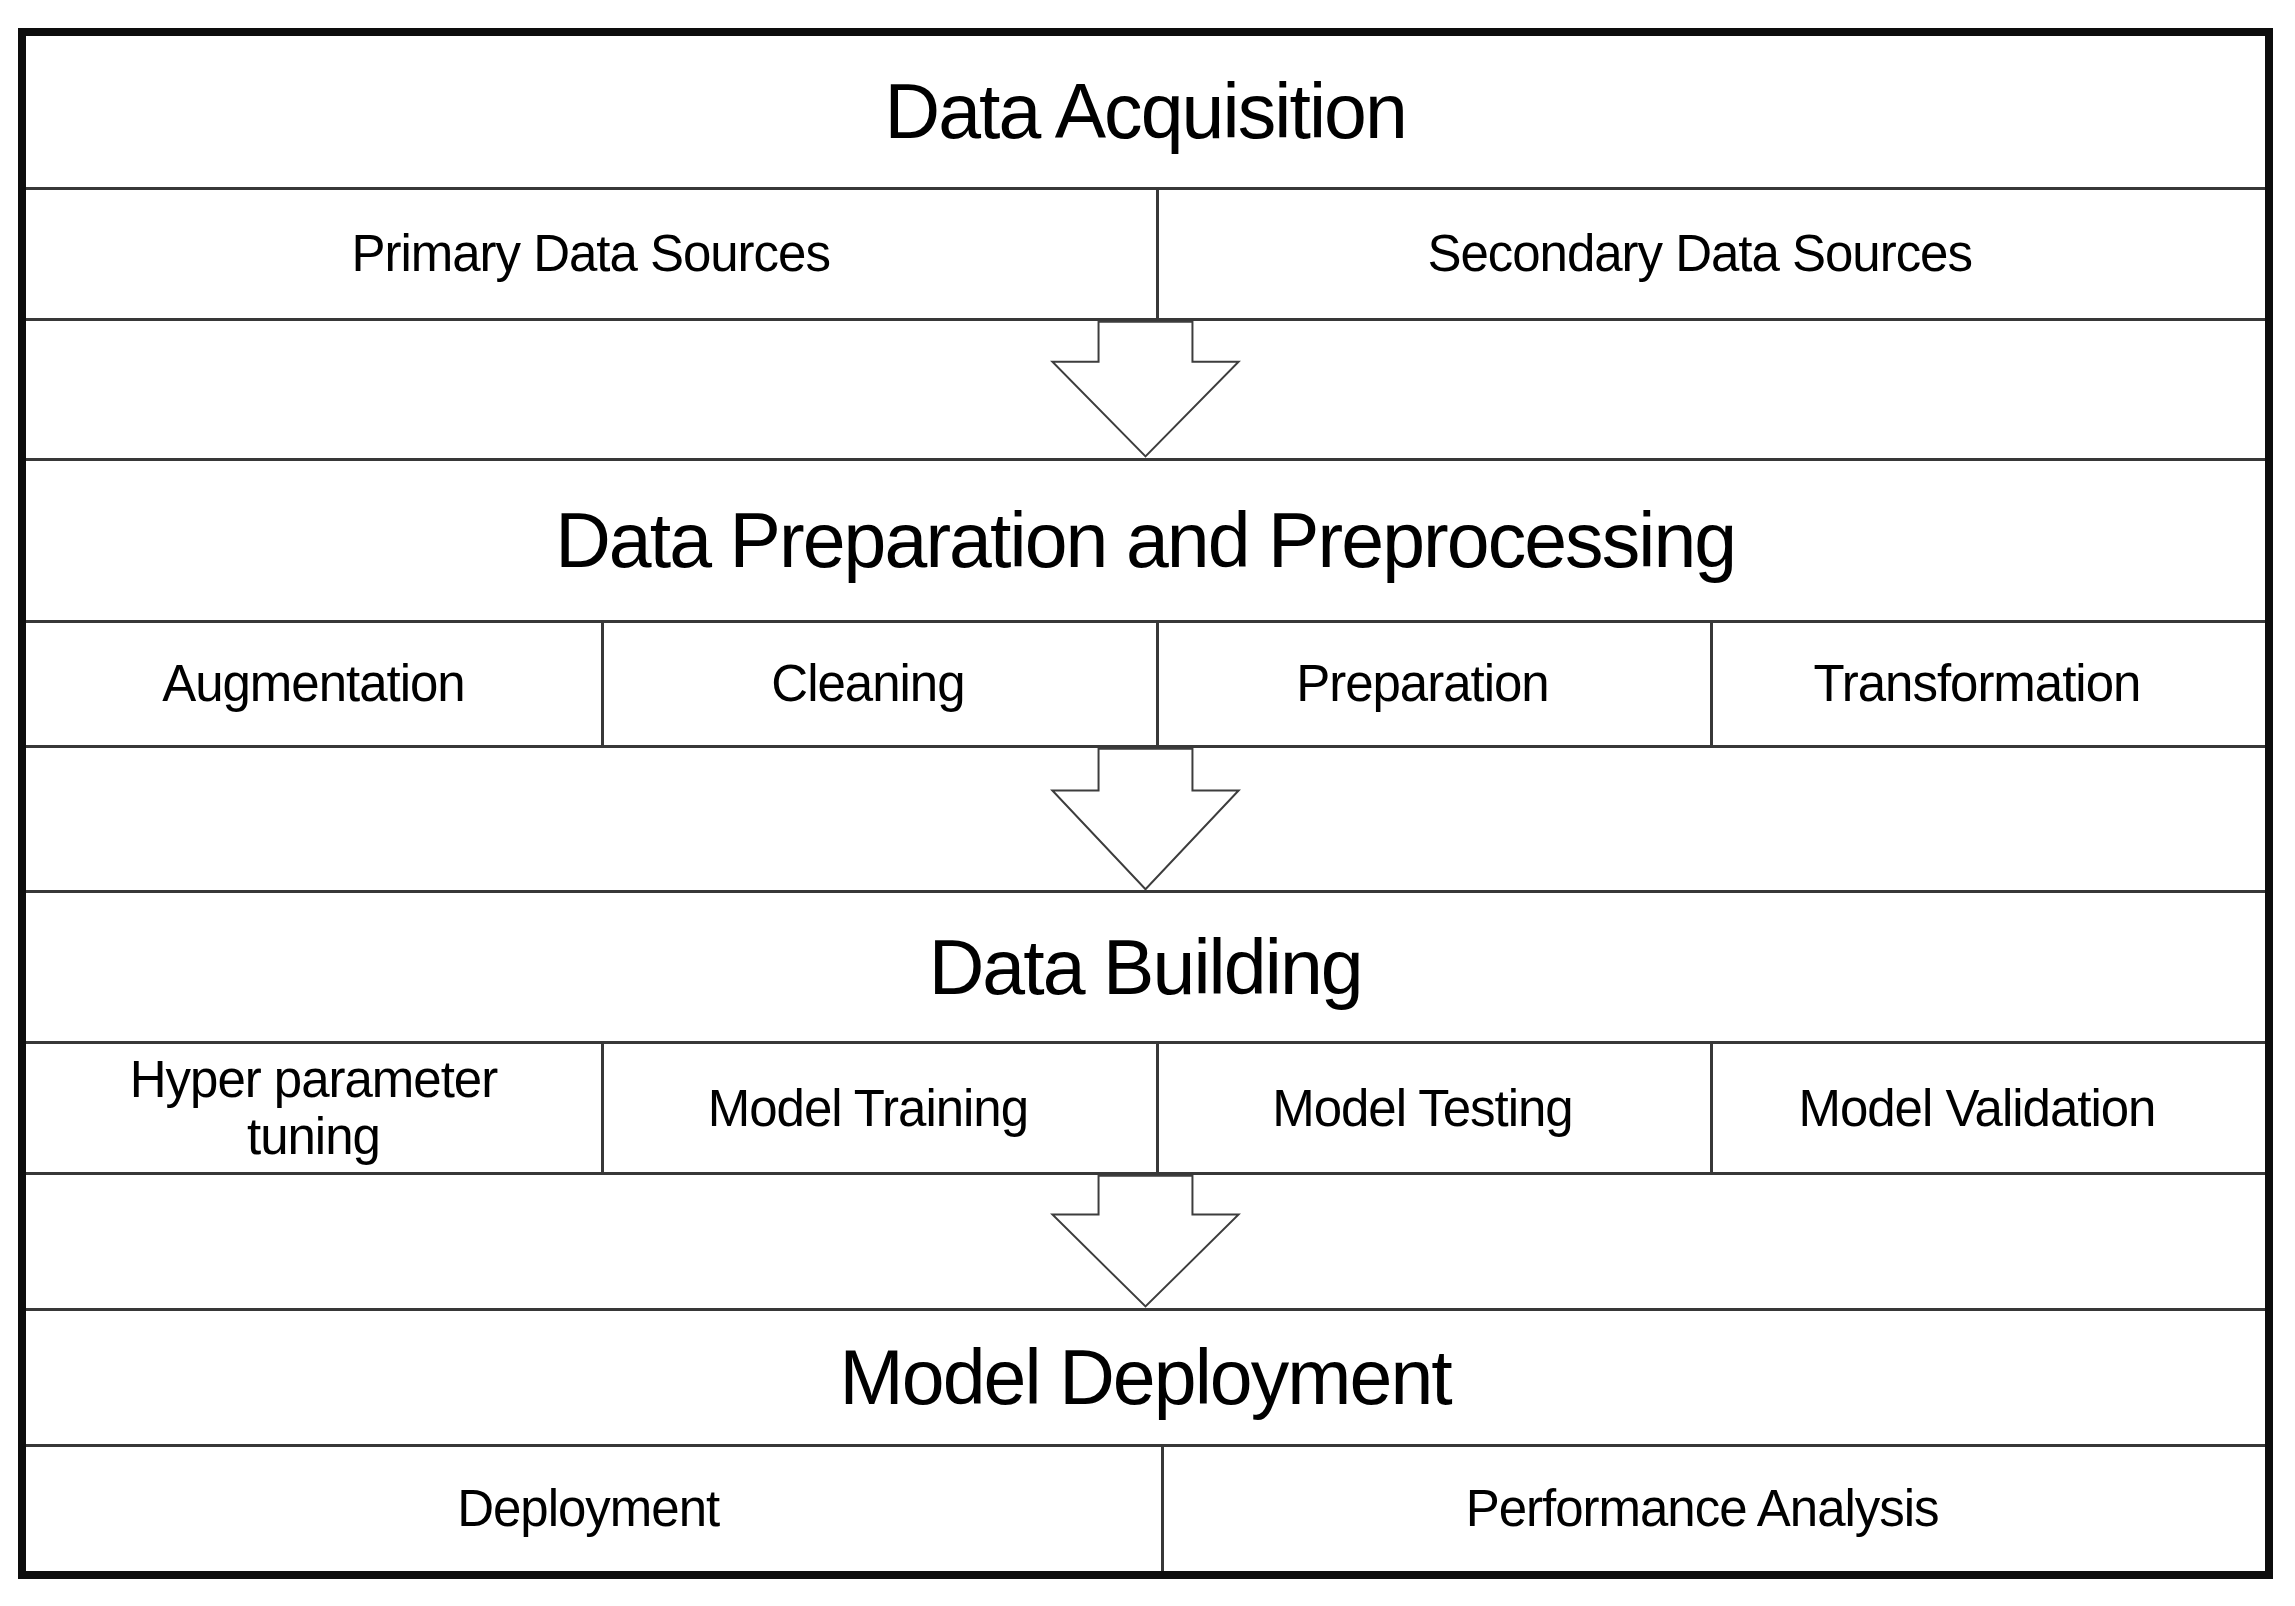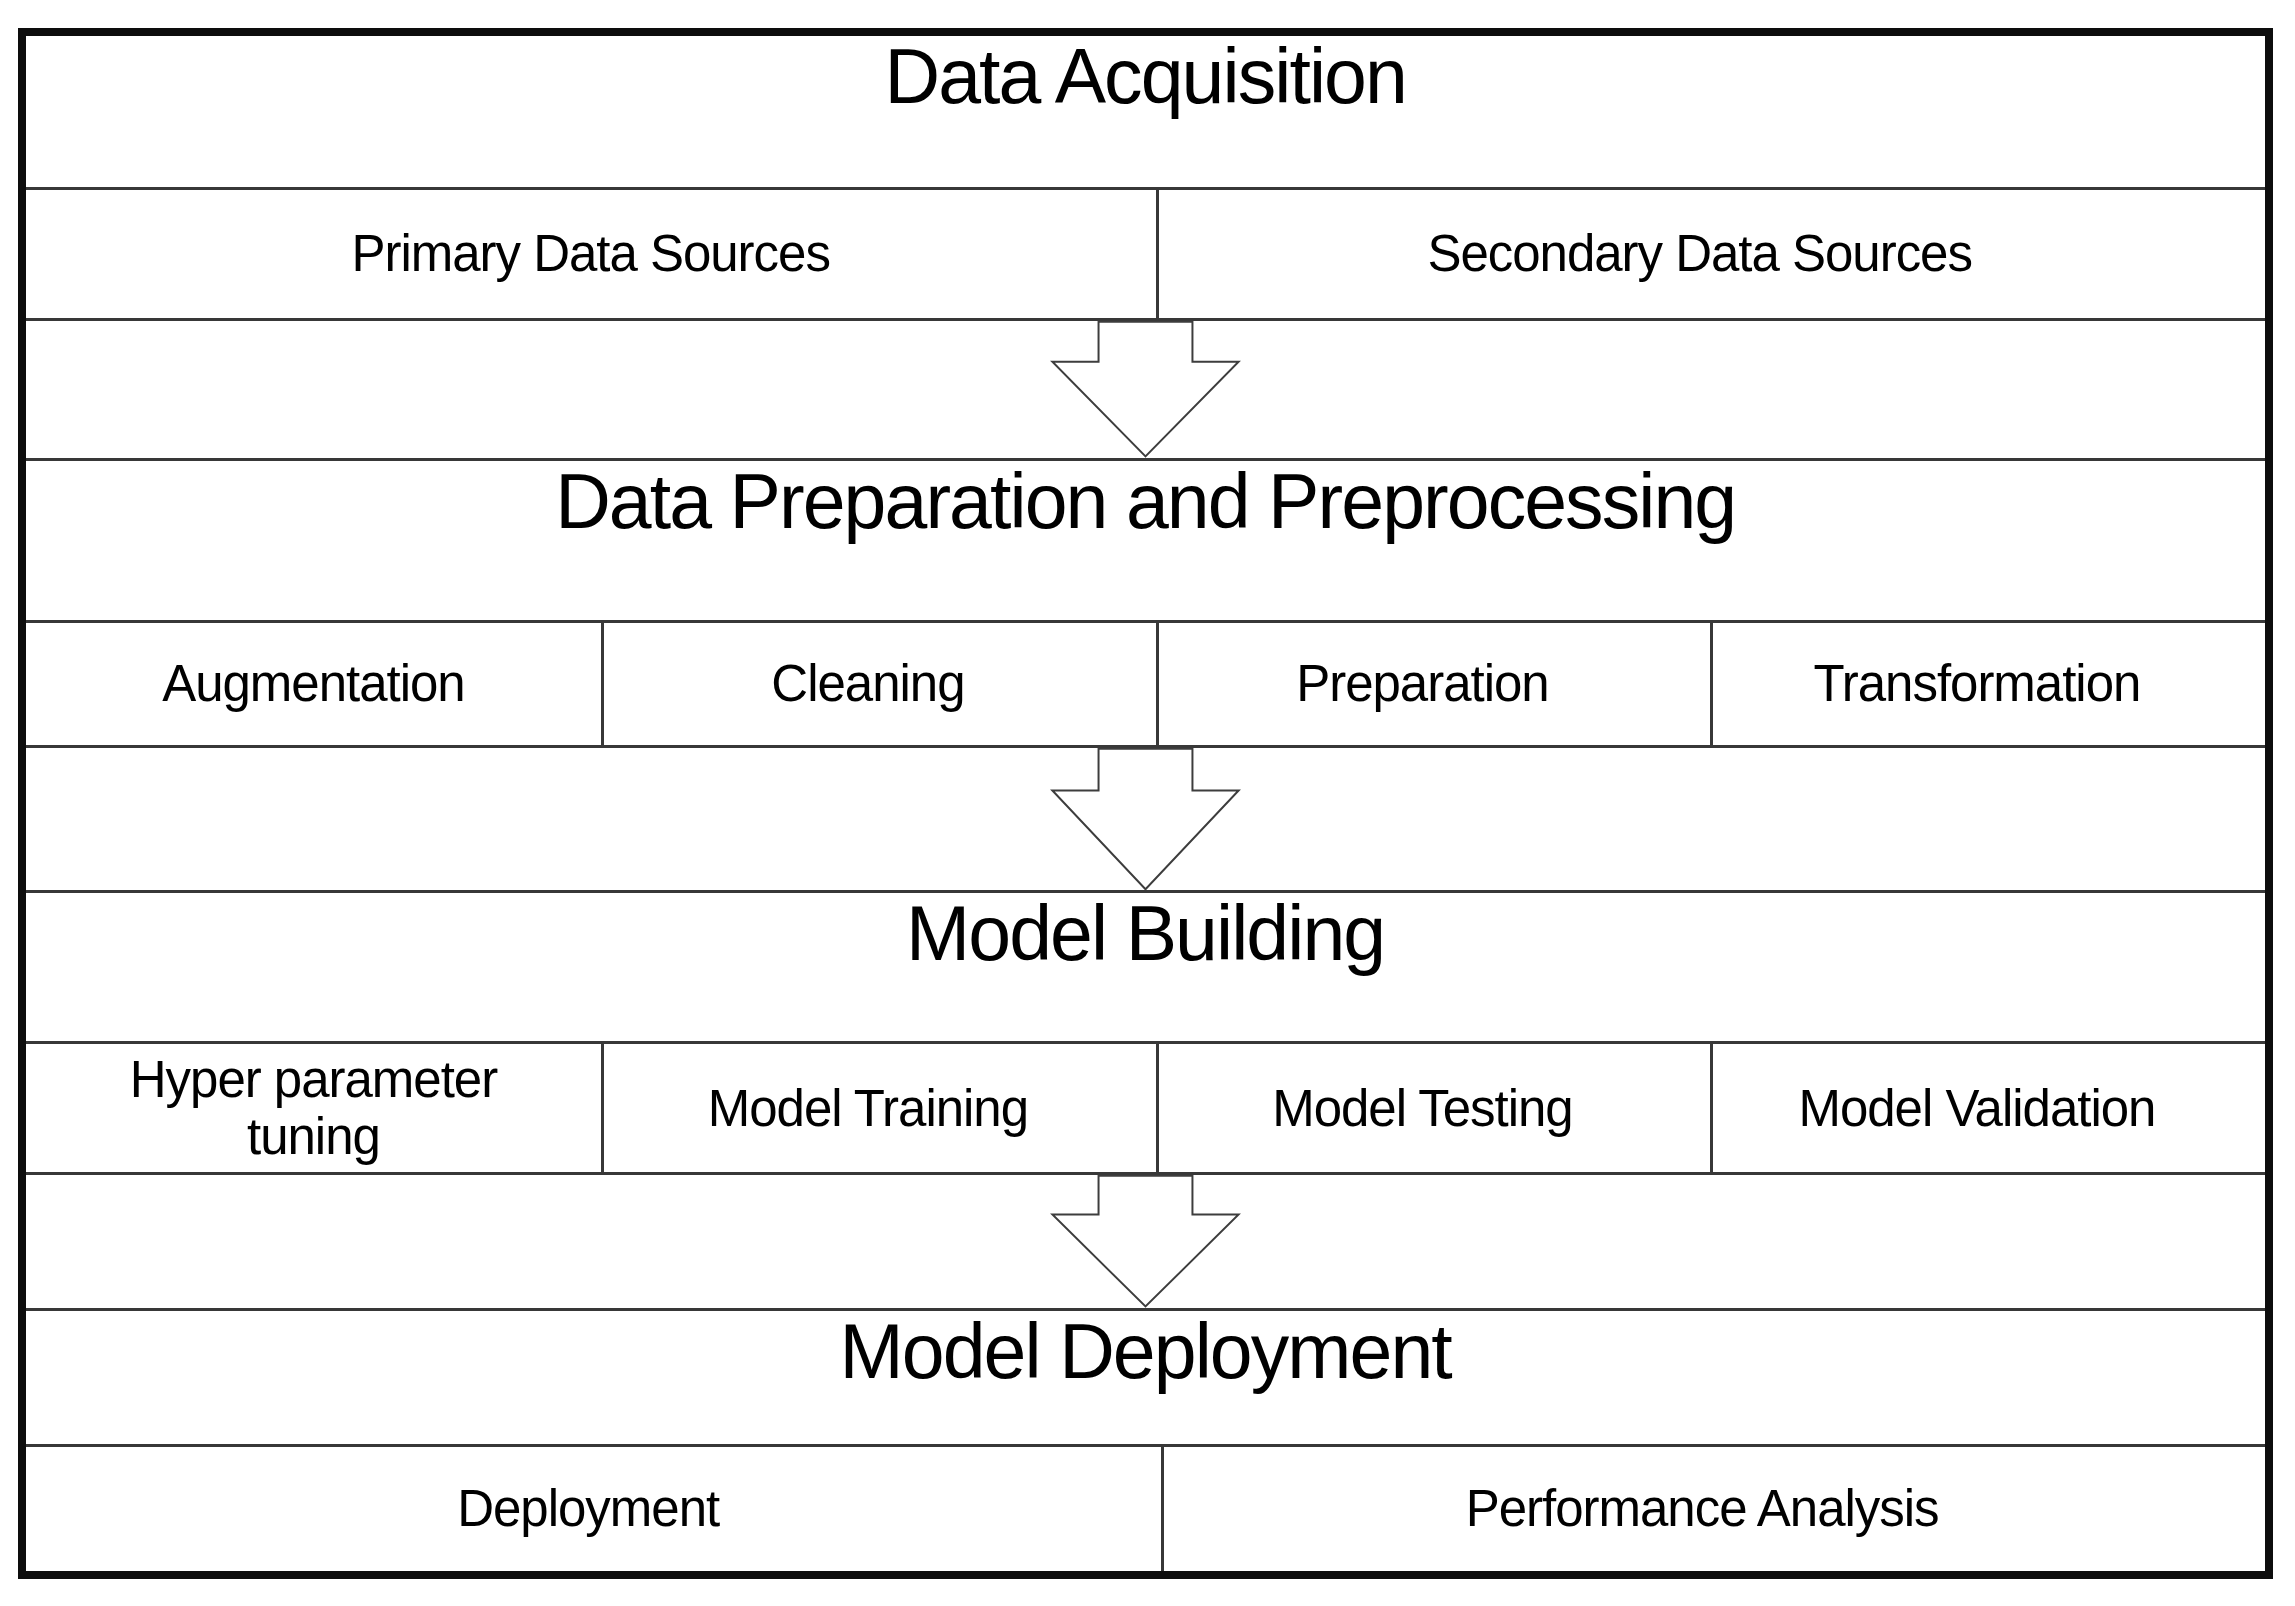--- a/index.html
+++ b/index.html
@@ -18,20 +18,21 @@
     box-sizing: border-box;
     border: 8px solid #0d0d0d;
     display: flex;
     flex-direction: column;
     background: #ffffff;
   }
   .row {
     box-sizing: border-box;
     border-bottom: 3.2px solid #383838;
     display: flex;
+    align-items: center;
     justify-content: center;
     position: relative;
   }
   .row.last { border-bottom: none; gap: 10px; }
   .title {
     font-size: 77px;
     letter-spacing: -0.025em;
     line-height: 1.05;
     text-align: center;
     white-space: nowrap;
@@ -96,21 +97,21 @@
     </div>
   </div>
 
   <div class="row arrow-row" style="height:146px">
     <svg class="arrow-svg" viewBox="0 0 240 175" preserveAspectRatio="none">
       <polygon points="61,1 179,1 179,52 237,52 120,173 3,52 61,52" fill="#ffffff" stroke="#3d3d3d" stroke-width="2.5"></polygon>
     </svg>
   </div>
 
   <div class="row" style="height:151px">
-    <div class="title">Model Building</div>
+    <div class="title">Data Building</div>
   </div>
   <div class="row cells" style="height:131px">
     <div class="cell">
       <span class="cell-label">Hyper parameter tuning</span>
     </div>
     <div class="cell">
       <span class="cell-label">Model Training</span>
     </div>
     <div class="cell">
       <span class="cell-label">Model Testing</span>

